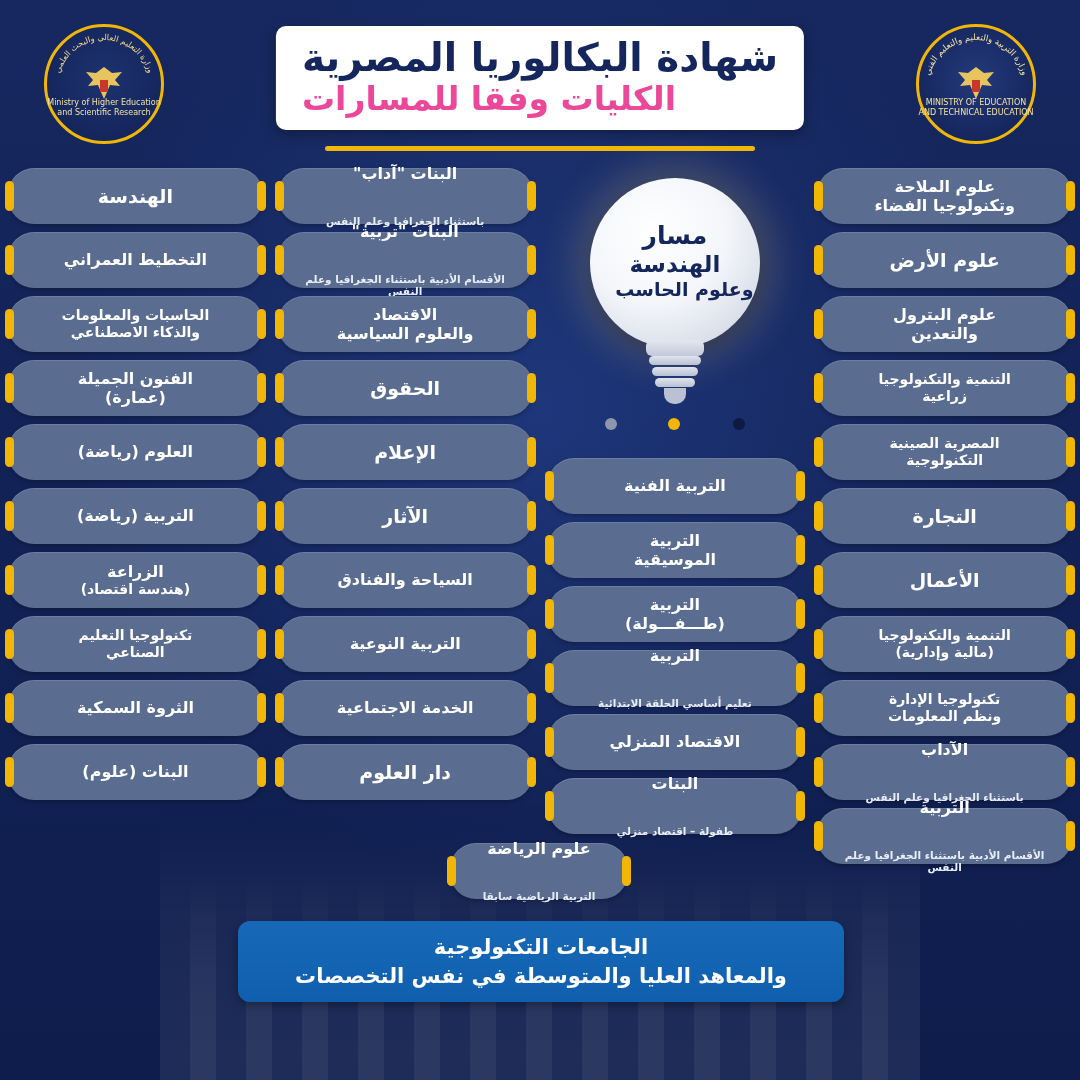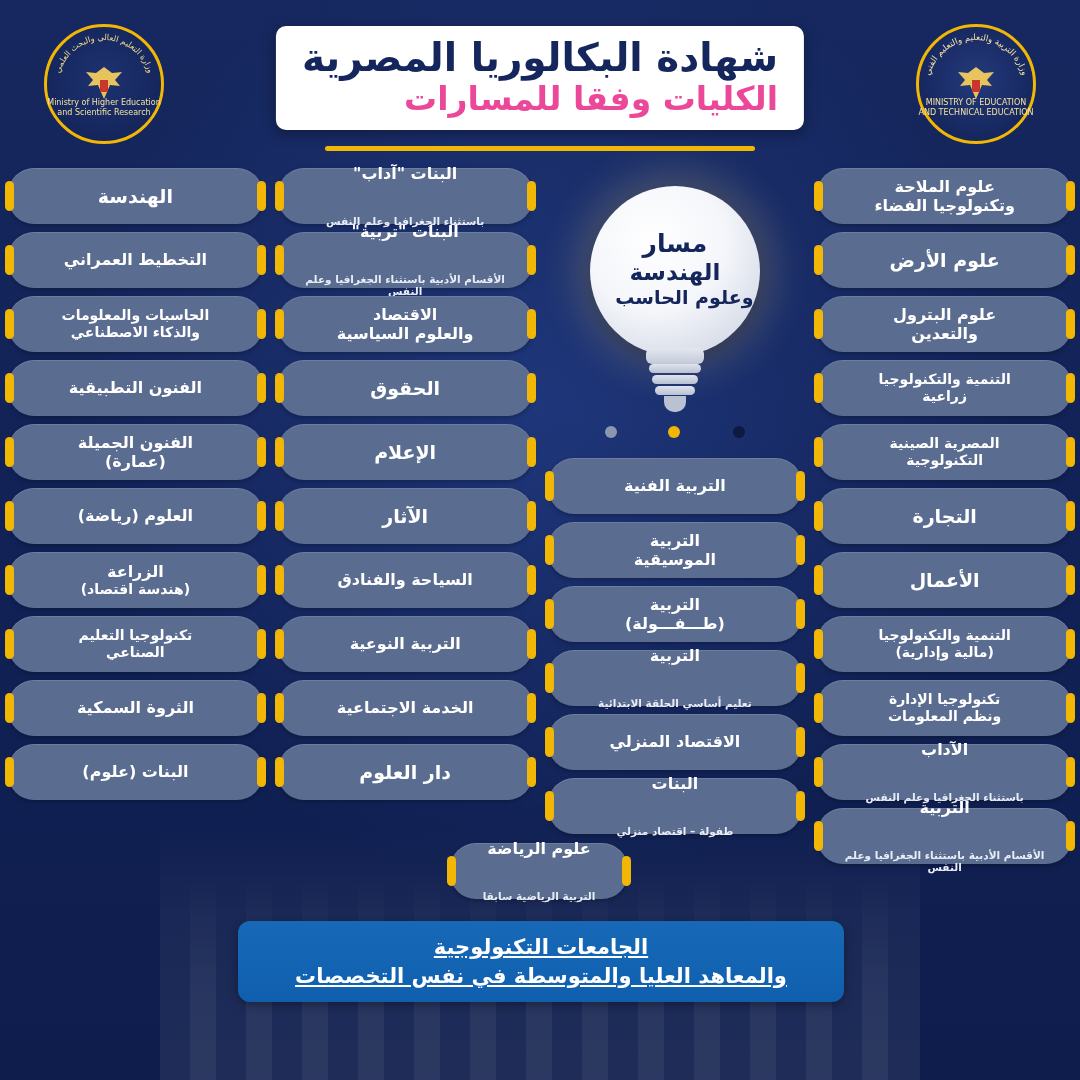--- a/index.html
+++ b/index.html
@@ -33,21 +33,21 @@
     -webkit-mask-image:linear-gradient(180deg,rgba(0,0,0,0) 0%,rgba(0,0,0,1) 60%);
     mask-image:linear-gradient(180deg,rgba(0,0,0,0) 0%,rgba(0,0,0,1) 60%);
   }
 
   
   .header{position:absolute;top:0;left:0;right:0;height:160px;}
   .title-box{
     position:absolute;left:50%;top:26px;transform:translateX(-50%);
     background:#fff;border-radius:10px;
     padding:10px 26px 12px;
-    text-align:right;
+    text-align:left;
     box-shadow:0 4px 14px rgba(0,0,0,.35);
   }
   .title-box .l1{
     font-size:39px;font-weight:bold;color:#15265c;line-height:1.12;
     letter-spacing:-0.5px;white-space:nowrap;
   }
   .title-box .l2{
     font-size:33px;font-weight:bold;color:#ec4899;line-height:1.15;
     white-space:nowrap;
   }
@@ -109,21 +109,21 @@
   .pill::after{left:-3px;}
   .pill .t1{font-weight:bold;font-size:19px;line-height:1.1;}
   .pill .t1.sm{font-size:16px;}
   .pill .t1.xs{font-size:14px;}
   .pill .t2{font-size:12px;line-height:1.15;font-weight:bold;color:#e9edf6;}
   .pill .t2.xs{font-size:10.5px;margin-top:32px;}
   .pill .stack{display:flex;flex-direction:column;gap:1px;align-items:center;}
 
   
   .lamp{
-    position:absolute;left:50%;top:12px;transform:translateX(-50%);
+    position:absolute;left:50%;top:4px;transform:translateX(-50%);
     width:220px;height:300px;
   }
   .bulb{
     position:absolute;left:50%;top:6px;transform:translateX(-50%);
     width:170px;height:170px;border-radius:50%;
     background:radial-gradient(circle at 38% 32%, #ffffff 0%, #f4f6fa 45%, #d9dee9 78%, #c3cad9 100%);
     box-shadow:0 0 40px 12px rgba(255,220,120,.22), 0 6px 16px rgba(0,0,0,.35);
     display:flex;align-items:center;justify-content:center;
   }
   .bulb-text{
@@ -158,21 +158,20 @@
 
   
   .banner{
     position:absolute;left:238px;right:236px;bottom:78px;
     background:linear-gradient(180deg,#1769b8,#0f5fae);
     border-radius:12px;
     padding:12px 18px;
     text-align:center;color:#fff;font-weight:bold;
     line-height:1.35;font-size:21px;
     box-shadow:0 3px 10px rgba(0,0,0,.35);
-    text-decoration:underline;
   }
 </style>
 </head>
 <body>
 
 <div class="bg"></div>
 <div class="bg-building"></div>
 <div class="bg-cols"></div>
 
 <div class="header">
@@ -228,32 +227,32 @@
         </div>
       </div>
     <div class="pill">
         <div class="stack">
           <div class="t1 xs">الحاسبات والمعلومات</div>
           <div class="t1 xs">والذكاء الاصطناعي</div>
         </div>
       </div>
     <div class="pill">
         <div class="stack">
-          <div class="t1 sm">الفنون التطبيقية</div>
-        </div>
-      </div>
-    <div class="pill">
-        <div class="stack">
           <div class="t1 sm">الفنون الجميلة</div>
           <div class="t1 sm">(عمارة)</div>
         </div>
       </div>
     <div class="pill">
         <div class="stack">
           <div class="t1 sm">العلوم (رياضة)</div>
+        </div>
+      </div>
+    <div class="pill">
+        <div class="stack">
+          <div class="t1 sm">التربية (رياضة)</div>
         </div>
       </div>
     <div class="pill">
         <div class="stack">
           <div class="t1 sm">الزراعة</div>
           <div class="t1 xs">(هندسة اقتصاد)</div>
         </div>
       </div>
     <div class="pill">
         <div class="stack">

